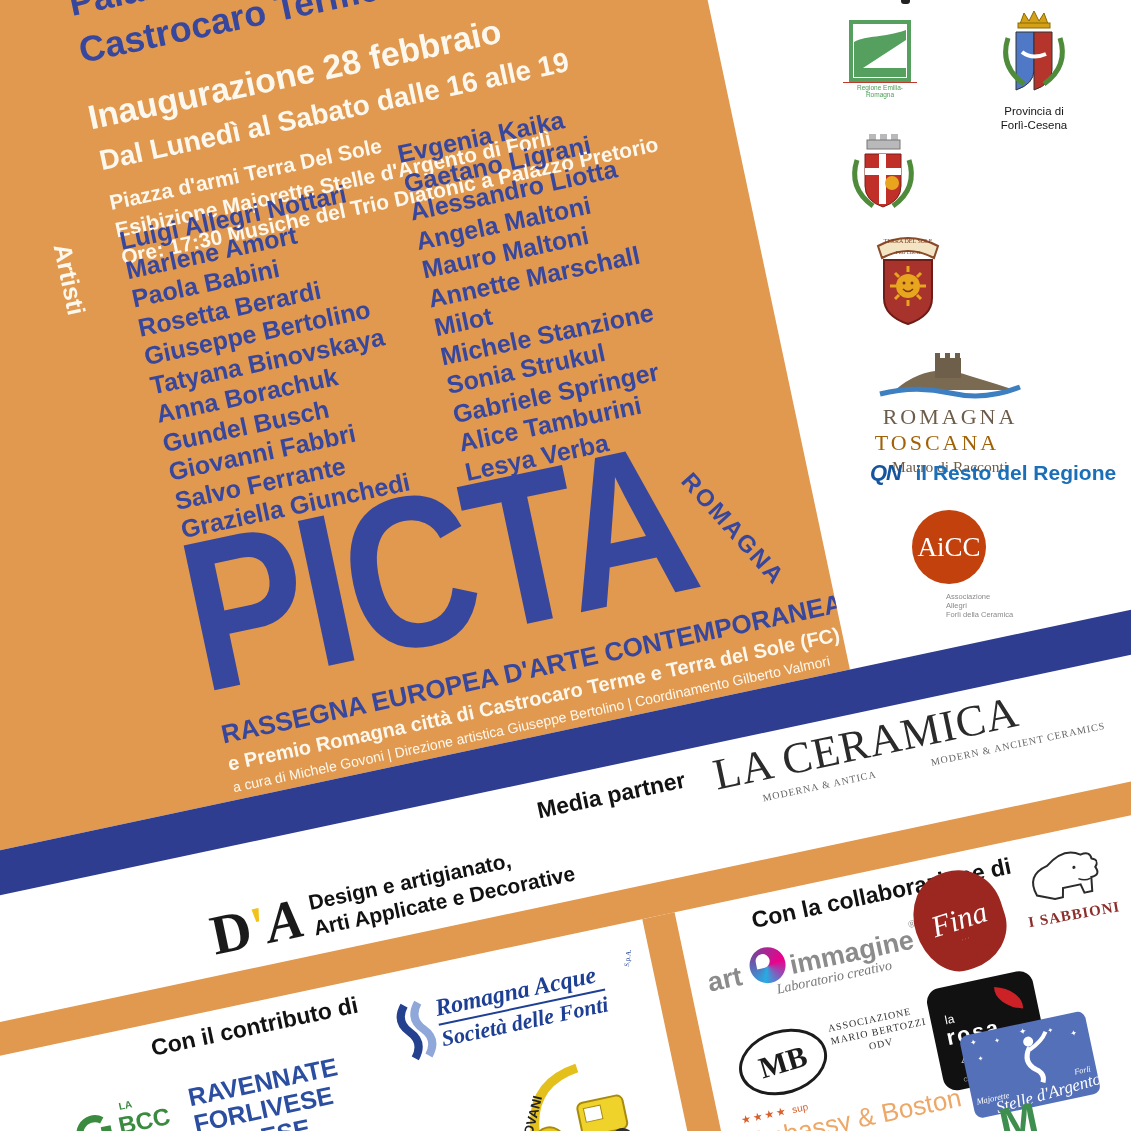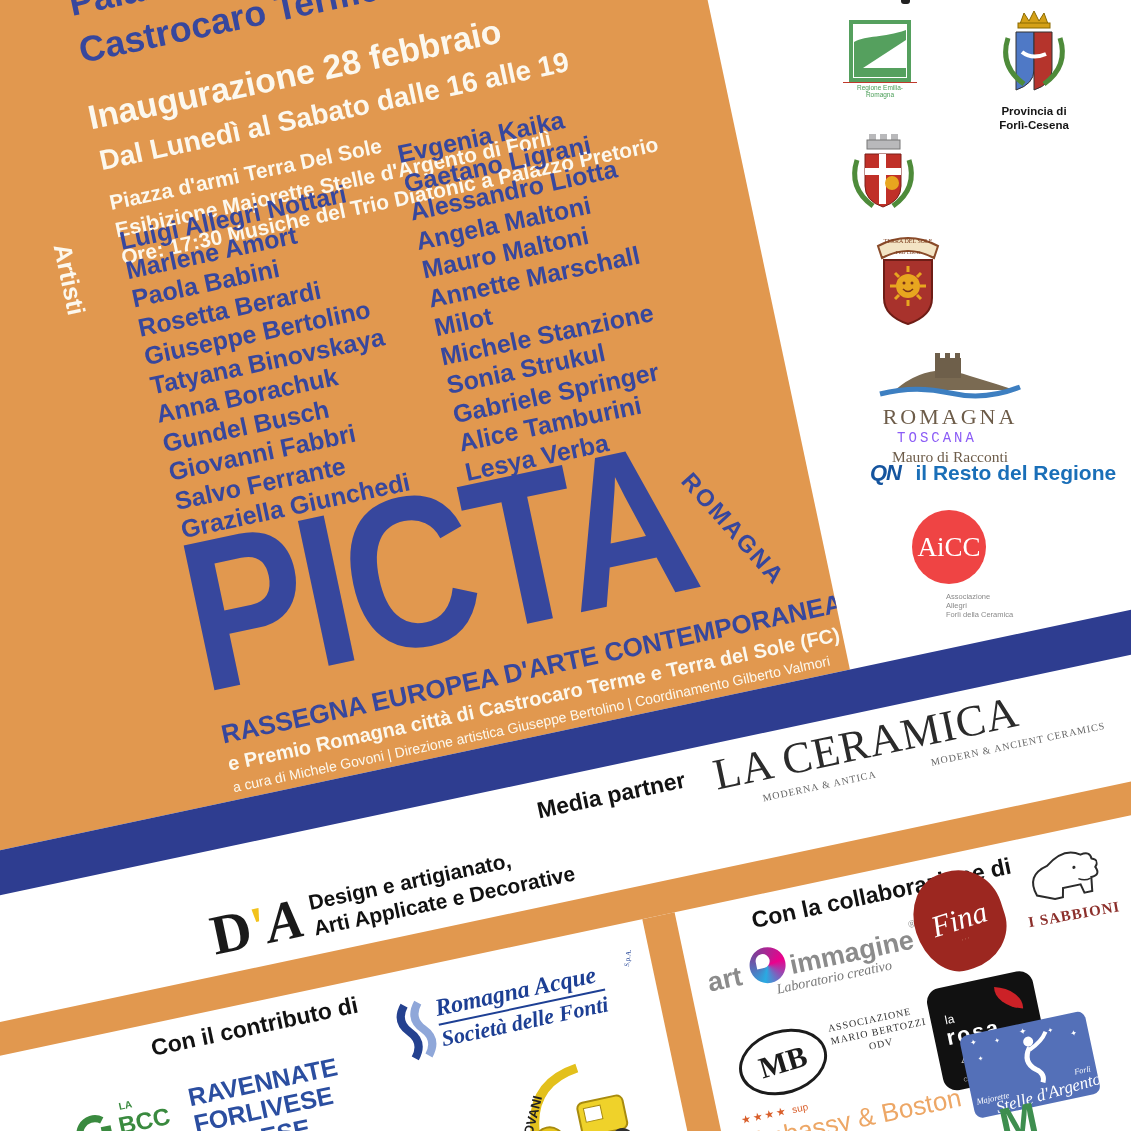--- a/index.html
+++ b/index.html
@@ -15,21 +15,21 @@
   .whiteline{color:#FCF8EE;font-weight:bold;}
   .venue{font-size:36px;}
   .names div{font-weight:bold;color:#37479D;font-size:25px;line-height:29.5px;}
   .picta{font-size:215px;line-height:215px;font-weight:bold;color:#37479D;
          letter-spacing:-6px;transform:scaleX(.85);transform-origin:0 0;}
   .stripe-navy{position:absolute;left:100px;top:1120px;width:1850px;height:44px;background:#2E3D90;}
   .stripe-o{position:absolute;background:#E1984F;}
   .h-black{font-weight:bold;color:#121212;font-size:23px;}
   .serif{font-family:"Liberation Serif",serif;}
   .inst{position:absolute;z-index:2;}
-  .cap-sm{font-weight:bold;color:#151515;font-size:11.5px;line-height:14px;text-align:center;}
+  .cap-sm{font-weight:normal;color:#151515;font-size:11.5px;line-height:14px;text-align:center;}
   .crest{display:block;margin:0 auto;}
   .blue-names div{font-weight:bold;color:#2B4EA0;font-size:25px;line-height:27px;}
   .tinycap{font-size:7.5px;color:#8a8a8a;line-height:9px;}
 </style>
 </head>
 <body>
 
 <div id="canvas">
 
   <div class="tilt">
@@ -275,29 +275,29 @@
   <div class="inst" style="left:866px;top:344px;width:168px;text-align:center;">
     <svg width="150" height="56">
       <path d="M20,46 Q55,16 95,32 Q128,42 140,46 Z" fill="#7a6a52"></path>
       <rect x="60" y="14" width="26" height="20" fill="#6e5f4a"></rect>
       <rect x="60" y="9" width="5" height="6" fill="#6e5f4a"></rect>
         <rect x="70" y="9" width="5" height="6" fill="#6e5f4a"></rect>
         <rect x="80" y="9" width="5" height="6" fill="#6e5f4a"></rect>
       <path d="M5,50 Q40,41 75,49 T145,43" fill="none" stroke="#3d7fc1" stroke-width="5"></path>
     </svg>
     <div class="serif" style="font-size:22px;color:#6d5c49;letter-spacing:3px;">ROMAGNA</div>
-    <div class="serif" style="font-size:14px;color:#8b5cf6;letter-spacing:3px;margin-left:-26px;font-family:Liberation Mono, monospace;">TOSCANA</div>
+    <div class="serif" style="font-size:22px;color:#a16207;letter-spacing:3px;margin-left:-26px;">TOSCANA</div>
     <div class="serif" style="font-size:15.5px;color:#6d5c49;margin-top:2px;">Mauro di Racconti</div>
   </div>
 
   <div class="inst" style="left:870px;top:460px;">
     <span style="font-size:22px;font-weight:bold;font-style:italic;color:#15549e;letter-spacing:-1px;">QN</span>
     <span style="font-size:21px;font-weight:bold;color:#1a6fb8;margin-left:10px;">il Resto del Regione</span>
   </div>
 
-  <div class="inst serif" style="left:912px;top:510px;width:74px;height:74px;background:#ef4444;border-radius:50%;text-align:center;line-height:74px;font-size:27px;color:#fff;">AiCC</div>
+  <div class="inst serif" style="left:912px;top:510px;width:74px;height:74px;background:#c2410c;border-radius:50%;text-align:center;line-height:74px;font-size:27px;color:#fff;">AiCC</div>
   <div class="inst tinycap" style="left:946px;top:592px;">
     <div>Associazione</div>
     <div>Allegri</div>
     <div>Forlì della Ceramica</div>
   </div>
 
 </div>
 
 </body></html>

